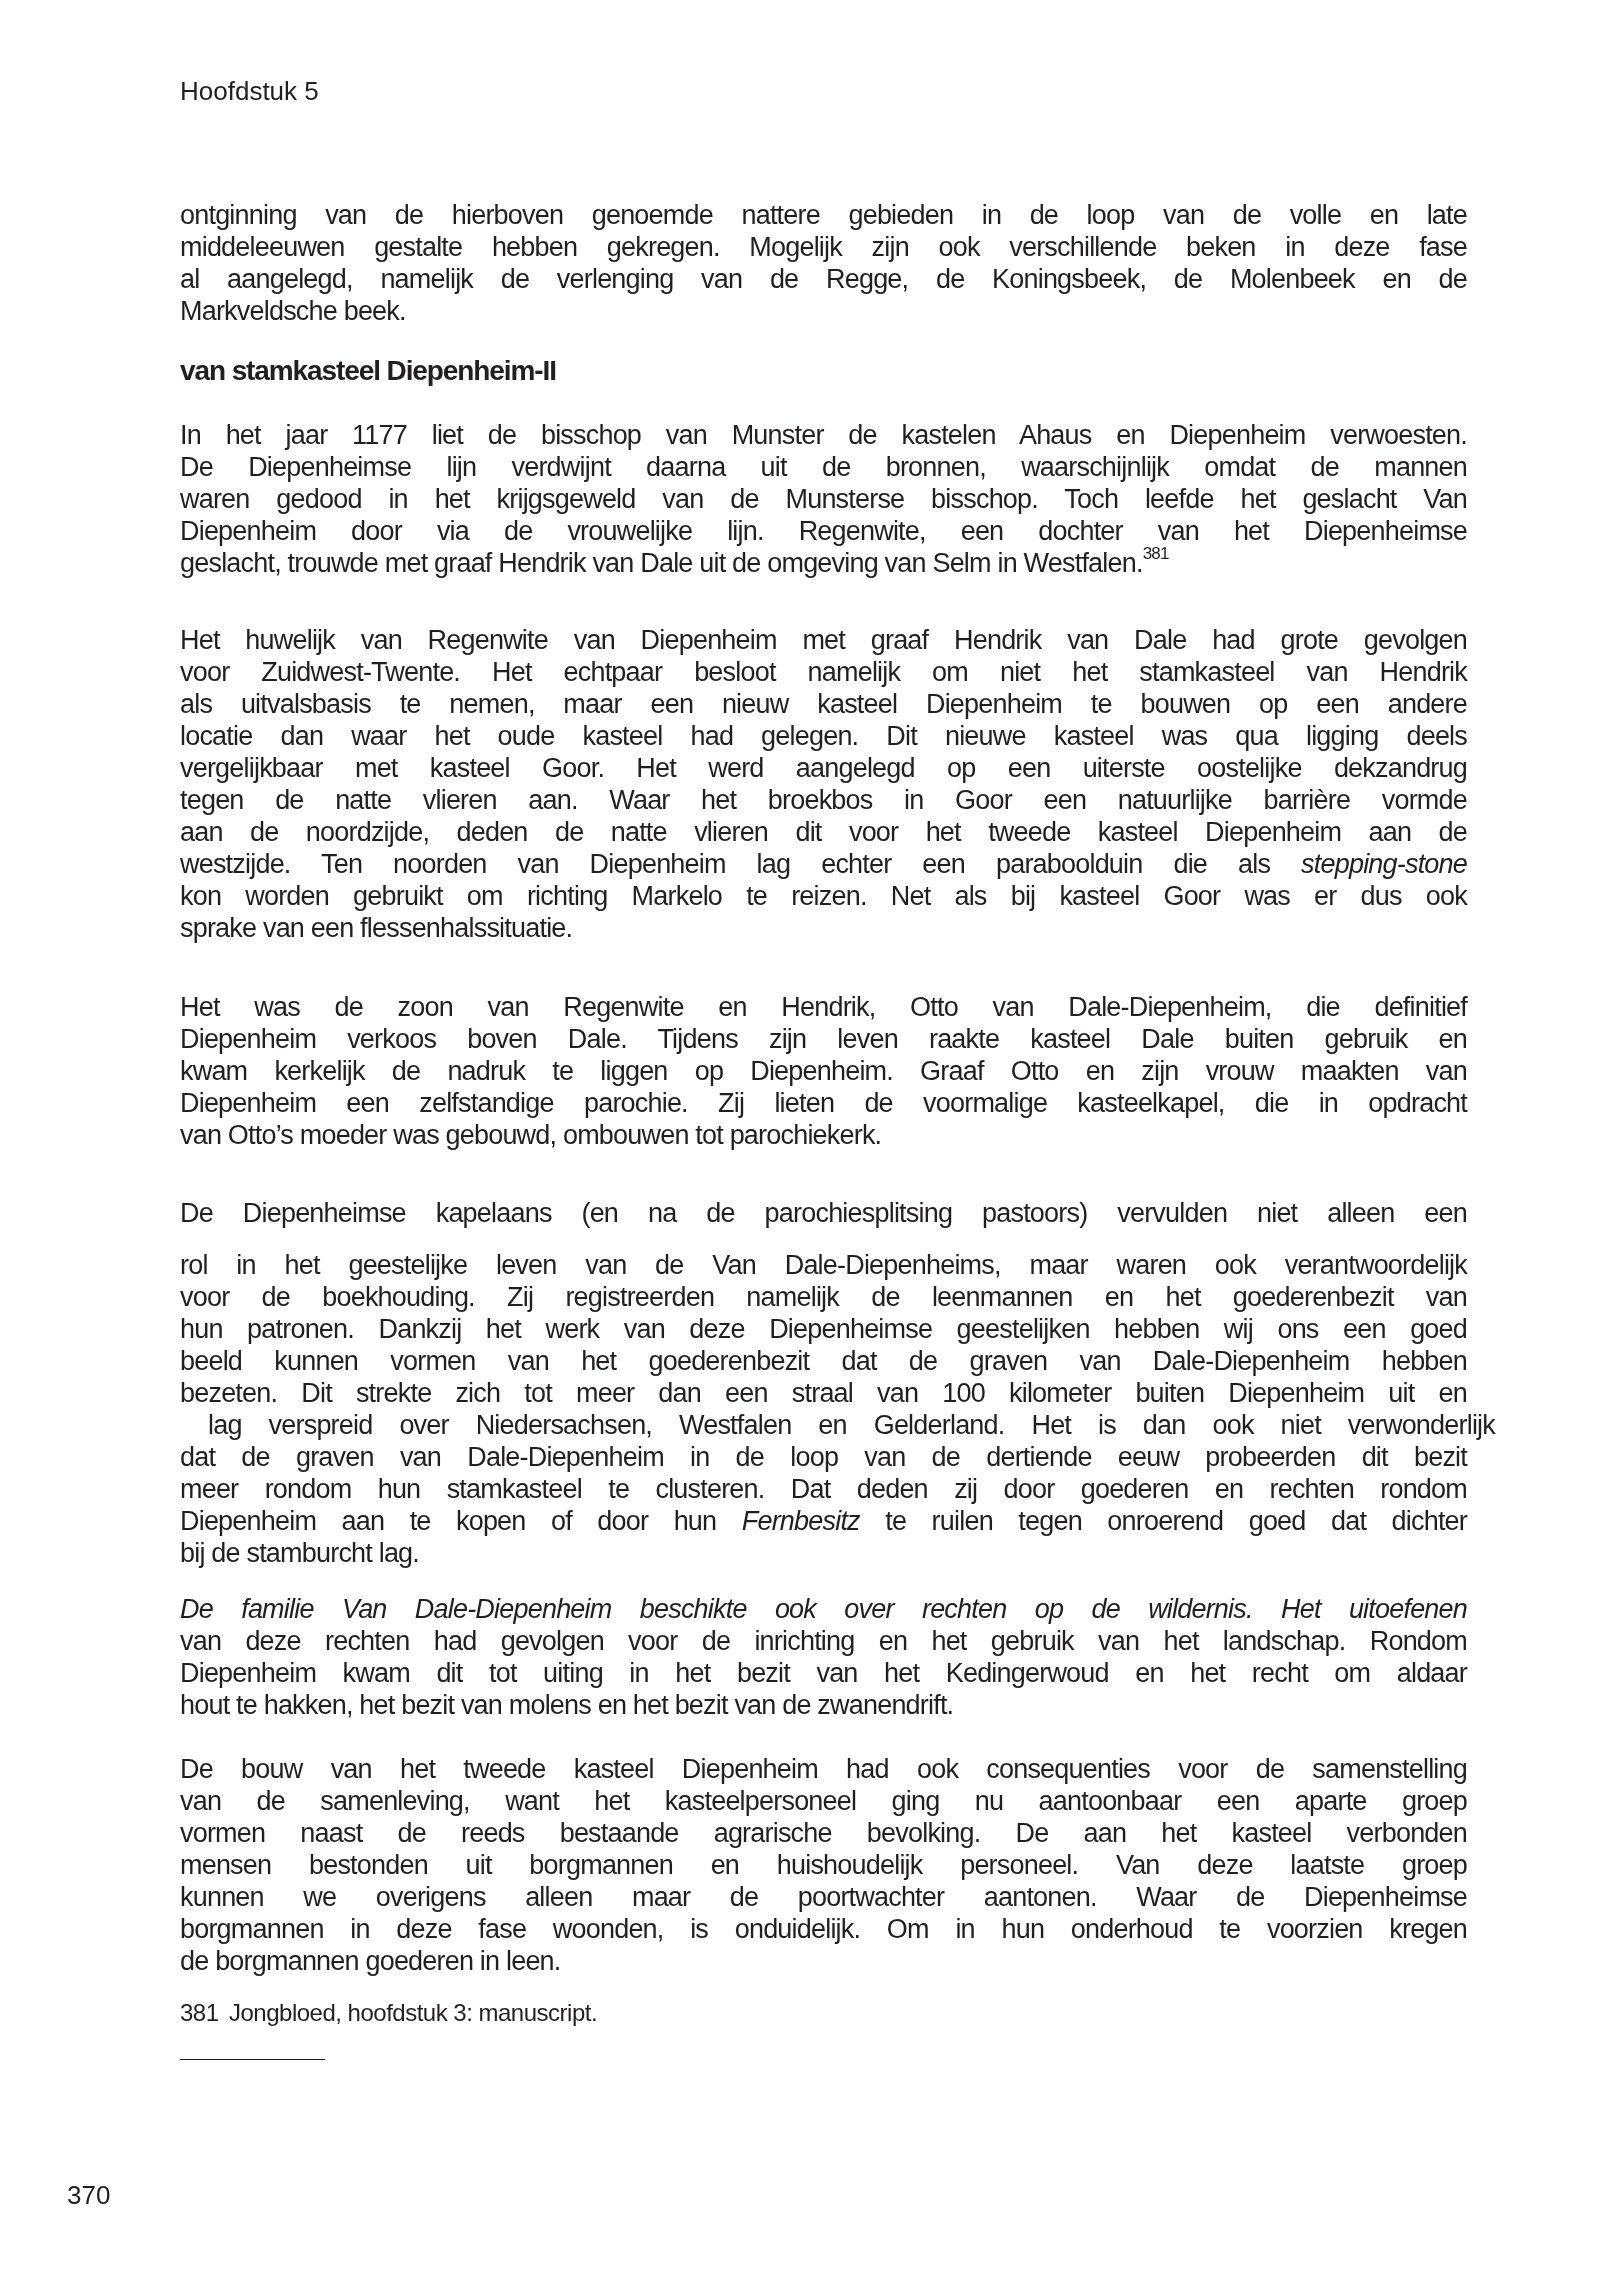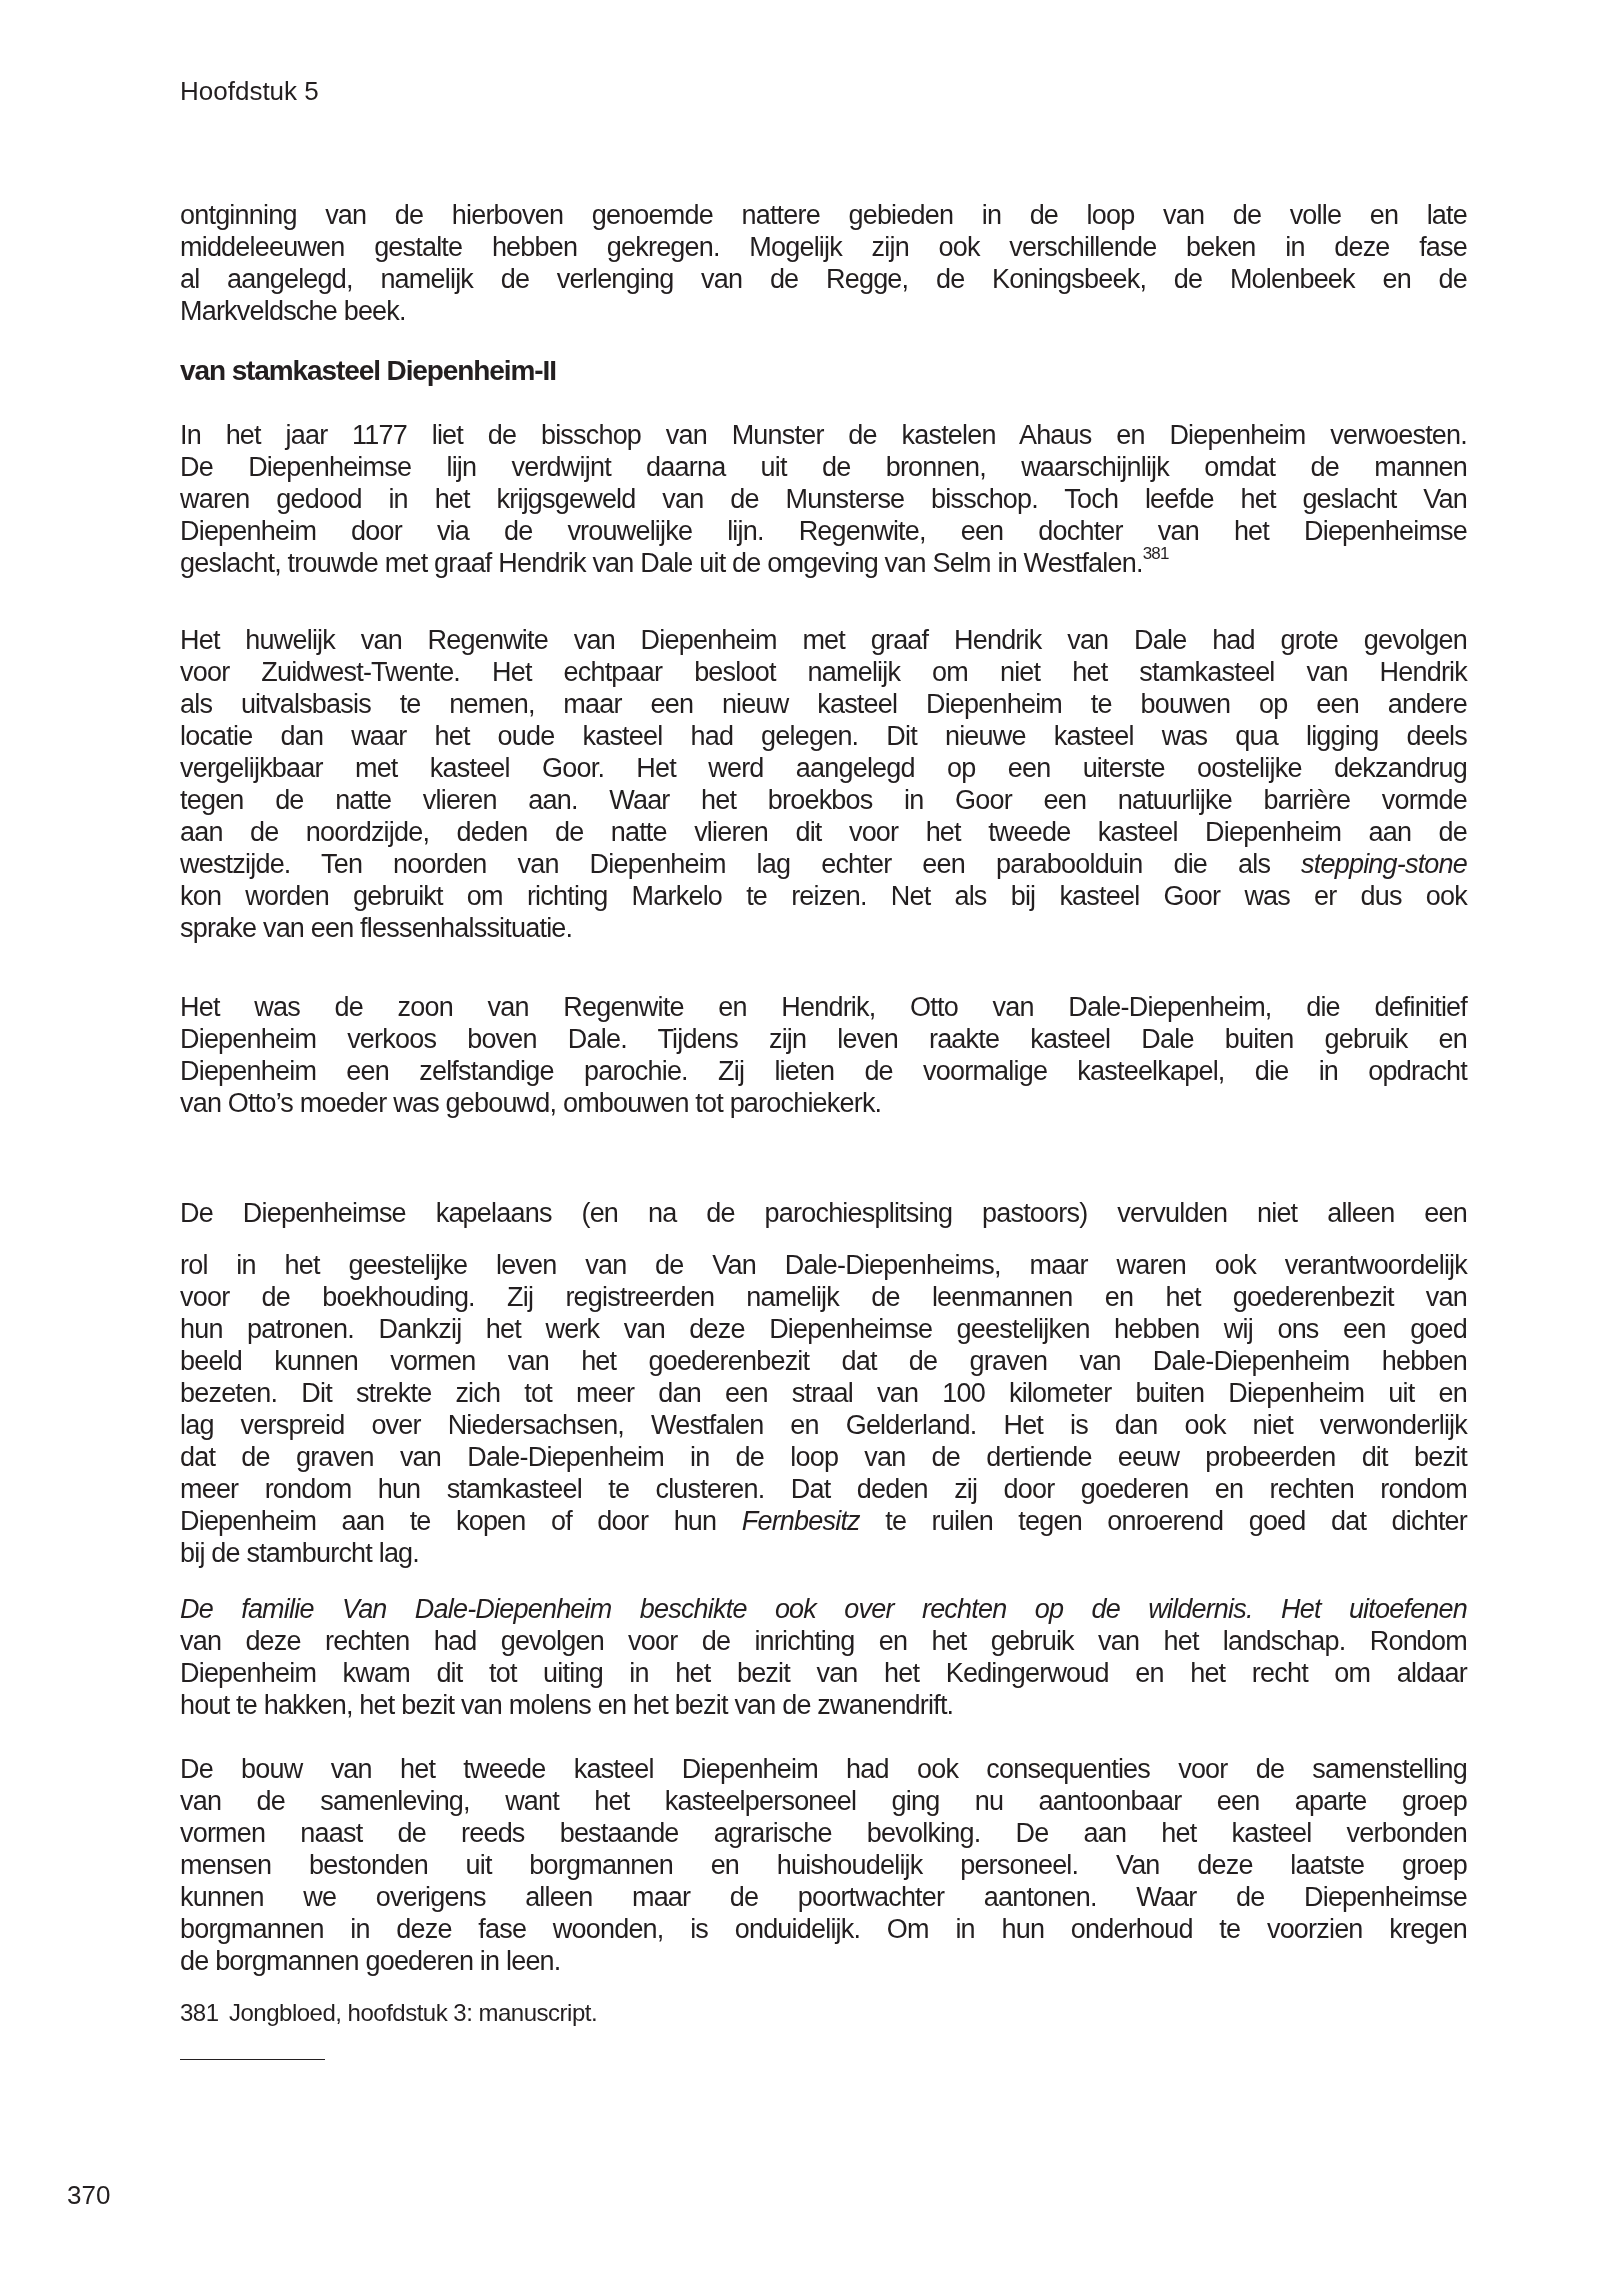--- a/index.html
+++ b/index.html
@@ -51,32 +51,33 @@
   <span class="line" style="display: block; width: 1287px; text-align-last: justify;">tegen de natte vlieren aan. Waar het broekbos in Goor een natuurlijke barrière vormde</span>
   <span class="line" style="display: block; width: 1287px; text-align-last: justify;">aan de noordzijde, deden de natte vlieren dit voor het tweede kasteel Diepenheim aan de</span>
   <span class="line" style="display: block; width: 1287px; text-align-last: justify;"><span>westzijde. Ten noorden van Diepenheim lag echter een paraboolduin die als </span><i>stepping-stone</i></span>
   <span class="line" style="display: block; width: 1287px; text-align-last: justify;">kon worden gebruikt om richting Markelo te reizen. Net als bij kasteel Goor was er dus ook</span>
   <span class="line last" style="display: block; width: 1287px; text-align-last: left;">sprake van een flessenhalssituatie.</span>
 </div>
 
 <div class="block" style="top:991px;">
   <span class="line" style="display: block; width: 1287px; text-align-last: justify;">Het was de zoon van Regenwite en Hendrik, Otto van Dale-Diepenheim, die definitief</span>
   <span class="line" style="display: block; width: 1287px; text-align-last: justify;">Diepenheim verkoos boven Dale. Tijdens zijn leven raakte kasteel Dale buiten gebruik en</span>
+  <span class="line" style="display: block; width: 1287px; text-align-last: justify;">kwam kerkelijk de nadruk te liggen op Diepenheim. Graaf Otto en zijn vrouw maakten van</span>
   <span class="line" style="display: block; width: 1287px; text-align-last: justify;">Diepenheim een zelfstandige parochie. Zij lieten de voormalige kasteelkapel, die in opdracht</span>
   <span class="line last" style="display: block; width: 1287px; text-align-last: left;">van Otto’s moeder was gebouwd, ombouwen tot parochiekerk.</span>
 </div>
 
 <div class="block" style="top:1197px;">
   <span class="line" style="display: block; width: 1287px; text-align-last: justify;">De Diepenheimse kapelaans (en na de parochiesplitsing pastoors) vervulden niet alleen een</span>
   <span class="line" style="display: block; width: 1287px; text-align-last: justify; margin-top: 20px;">rol in het geestelijke leven van de Van Dale-Diepenheims, maar waren ook verantwoordelijk</span>
   <span class="line" style="display: block; width: 1287px; text-align-last: justify;">voor de boekhouding. Zij registreerden namelijk de leenmannen en het goederenbezit van</span>
   <span class="line" style="display: block; width: 1287px; text-align-last: justify;">hun patronen. Dankzij het werk van deze Diepenheimse geestelijken hebben wij ons een goed</span>
   <span class="line" style="display: block; width: 1287px; text-align-last: justify;">beeld kunnen vormen van het goederenbezit dat de graven van Dale-Diepenheim hebben</span>
   <span class="line" style="display: block; width: 1287px; text-align-last: justify;">bezeten. Dit strekte zich tot meer dan een straal van 100 kilometer buiten Diepenheim uit en</span>
-  <span class="line" style="display: block; width: 1287px; text-align-last: justify;">lag verspreid over Niedersachsen, Westfalen en Gelderland. Het is dan ook niet verwonderlijk</span>
+  <span class="line" style="display: block; width: 1287px; text-align-last: justify; margin-left: 28px;">lag verspreid over Niedersachsen, Westfalen en Gelderland. Het is dan ook niet verwonderlijk</span>
   <span class="line" style="display: block; width: 1287px; text-align-last: justify;">dat de graven van Dale-Diepenheim in de loop van de dertiende eeuw probeerden dit bezit</span>
   <span class="line" style="display: block; width: 1287px; text-align-last: justify;">meer rondom hun stamkasteel te clusteren. Dat deden zij door goederen en rechten rondom</span>
   <span class="line" style="display: block; width: 1287px; text-align-last: justify;"><span>Diepenheim aan te kopen of door hun </span><i>Fernbesitz</i><span> te ruilen tegen onroerend goed dat dichter</span></span>
   <span class="line last" style="display: block; width: 1287px; text-align-last: left;">bij de stamburcht lag.</span>
 </div>
 
 <div class="block" style="top:1593px;">
   <span class="line" style="display: block; width: 1287px; text-align-last: justify; font-style: italic;">De familie Van Dale-Diepenheim beschikte ook over rechten op de wildernis. Het uitoefenen</span>
   <span class="line" style="display: block; width: 1287px; text-align-last: justify;">van deze rechten had gevolgen voor de inrichting en het gebruik van het landschap. Rondom</span>
   <span class="line" style="display: block; width: 1287px; text-align-last: justify;">Diepenheim kwam dit tot uiting in het bezit van het Kedingerwoud en het recht om aldaar</span>

